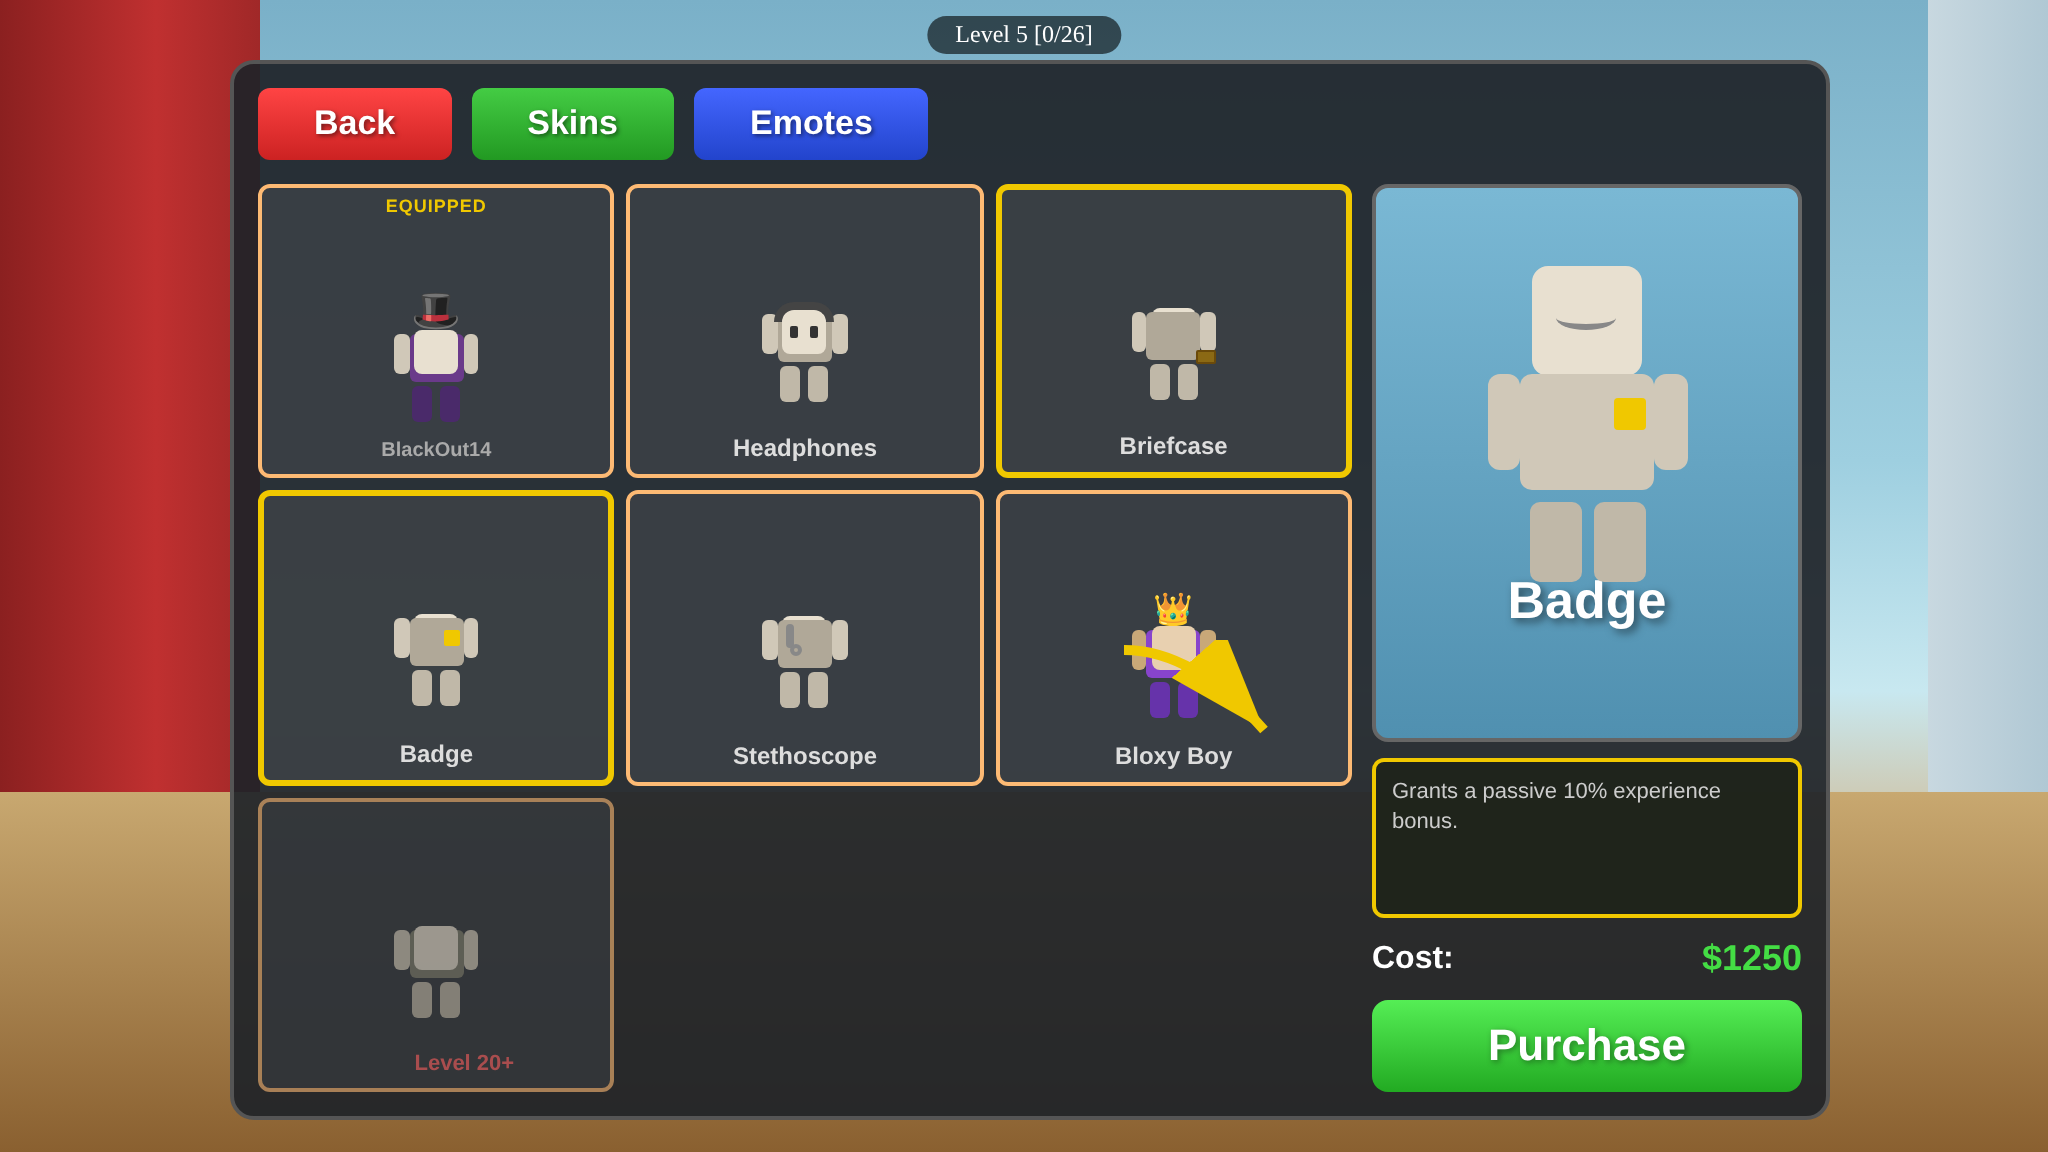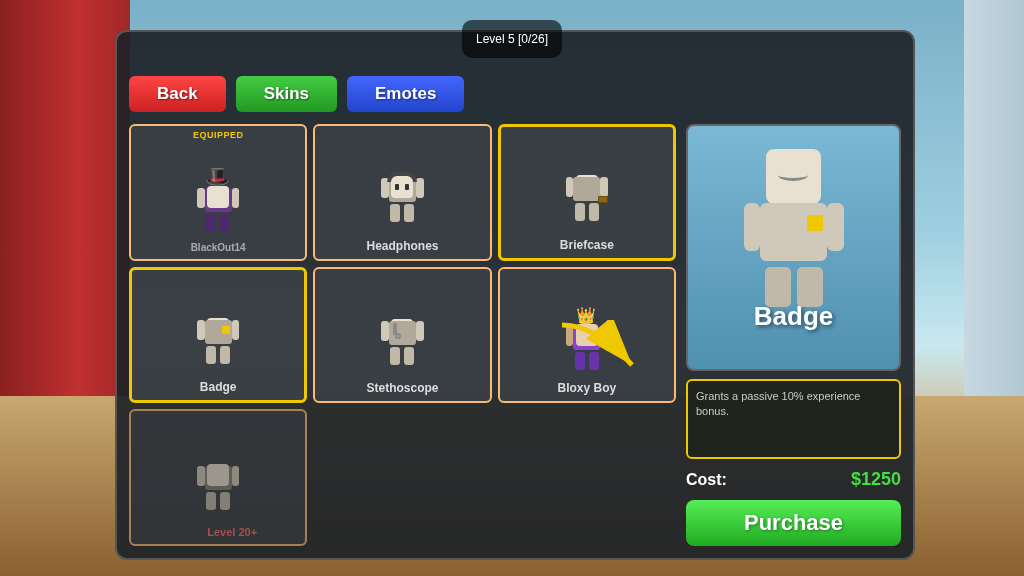--- a/index.html
+++ b/index.html
@@ -37,30 +37,30 @@
       position: absolute;
       bottom: 0; left: 0; right: 0;
       height: 180px;
       background: linear-gradient(180deg, #c8a870 0%, #8a6030 100%);
       z-index: 1;
     }
 
     
     .level-bar {
       position: absolute;
-      top: 20px;
+      top: 8px;
       left: 50%;
       transform: translateX(-50%);
       background: rgba(0,0,0,0.6);
       color: white;
       font-size: 12px;
-      padding: 12px 14px;
+      padding: 2px 14px;
       border-radius: 10px;
       z-index: 10;
-      font-family: Liberation Sans, sans-serif;
+      font-family: Liberation Serif, serif;
     }
 
     
     .dialog {
       position: absolute;
       top: 30px;
       left: 115px;
       width: 800px;
       height: 530px;
       background: rgba(30, 35, 40, 0.92);
@@ -81,21 +81,20 @@
     .nav-btn {
       padding: 8px 28px;
       border-radius: 6px;
       border: none;
       font-size: 17px;
       font-weight: 900;
       cursor: pointer;
       font-family: 'Arial Black', Arial, sans-serif;
       color: white;
       text-shadow: 1px 1px 2px rgba(0,0,0,0.5);
-      margin-top: 32px;
     }
     .btn-back { background: linear-gradient(180deg, #ff4444 0%, #cc2222 100%); }
     .btn-skins { background: linear-gradient(180deg, #44cc44 0%, #229922 100%); }
     .btn-emotes { background: linear-gradient(180deg, #4466ff 0%, #2244cc 100%); }
 
     
     .content {
       display: flex;
       gap: 10px;
       flex: 1;

